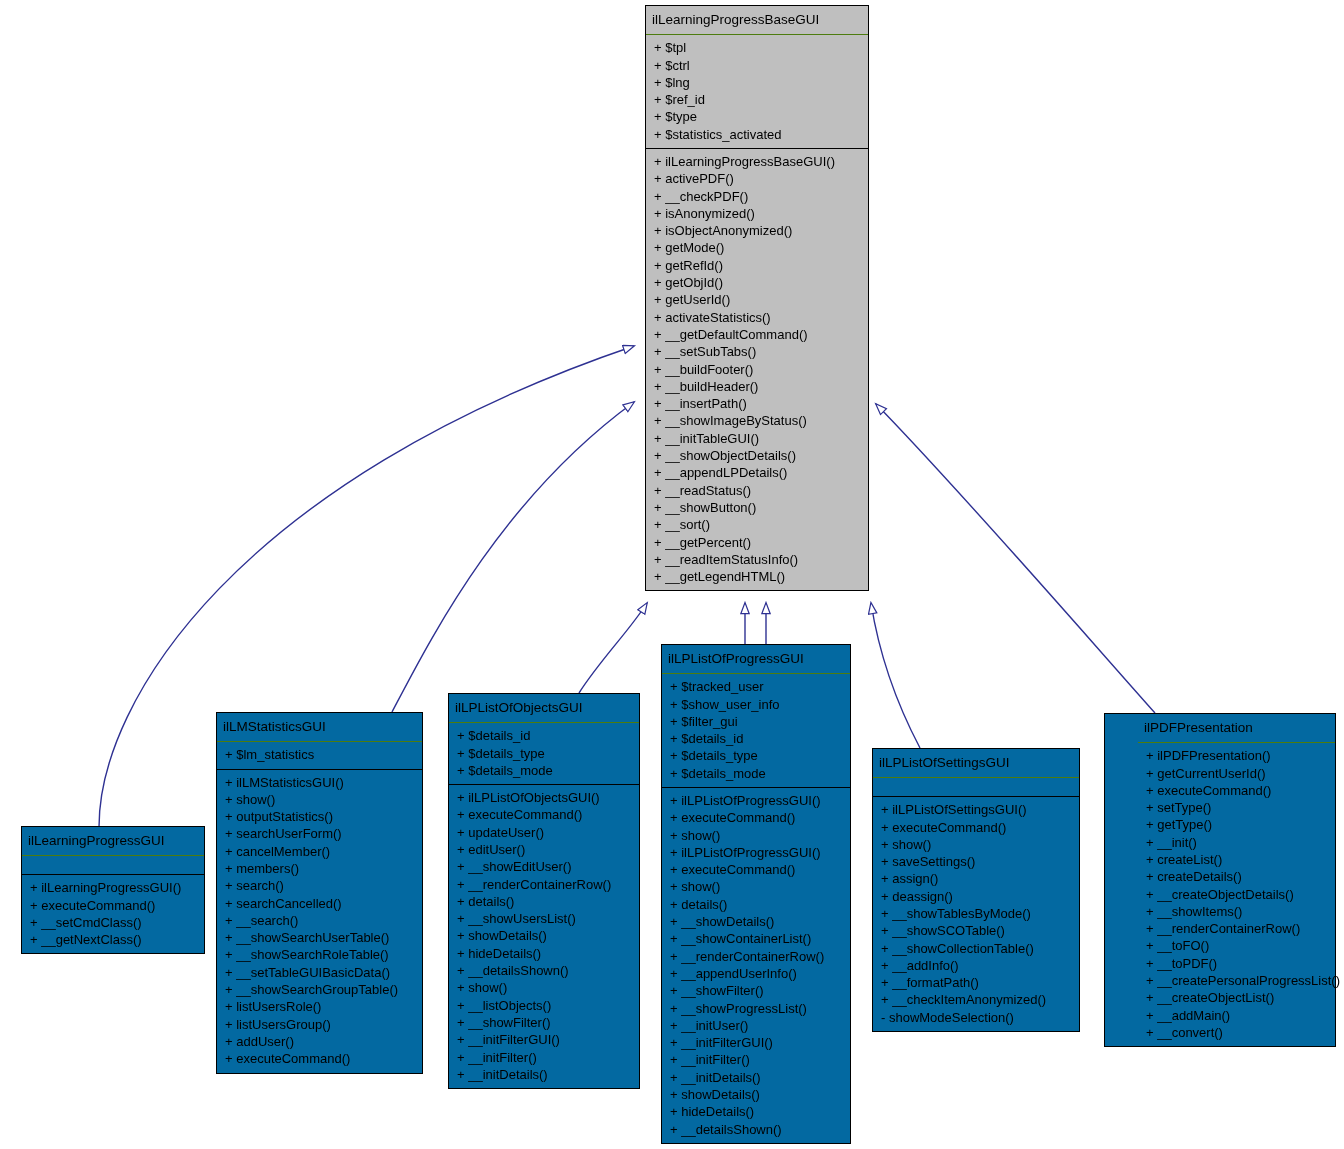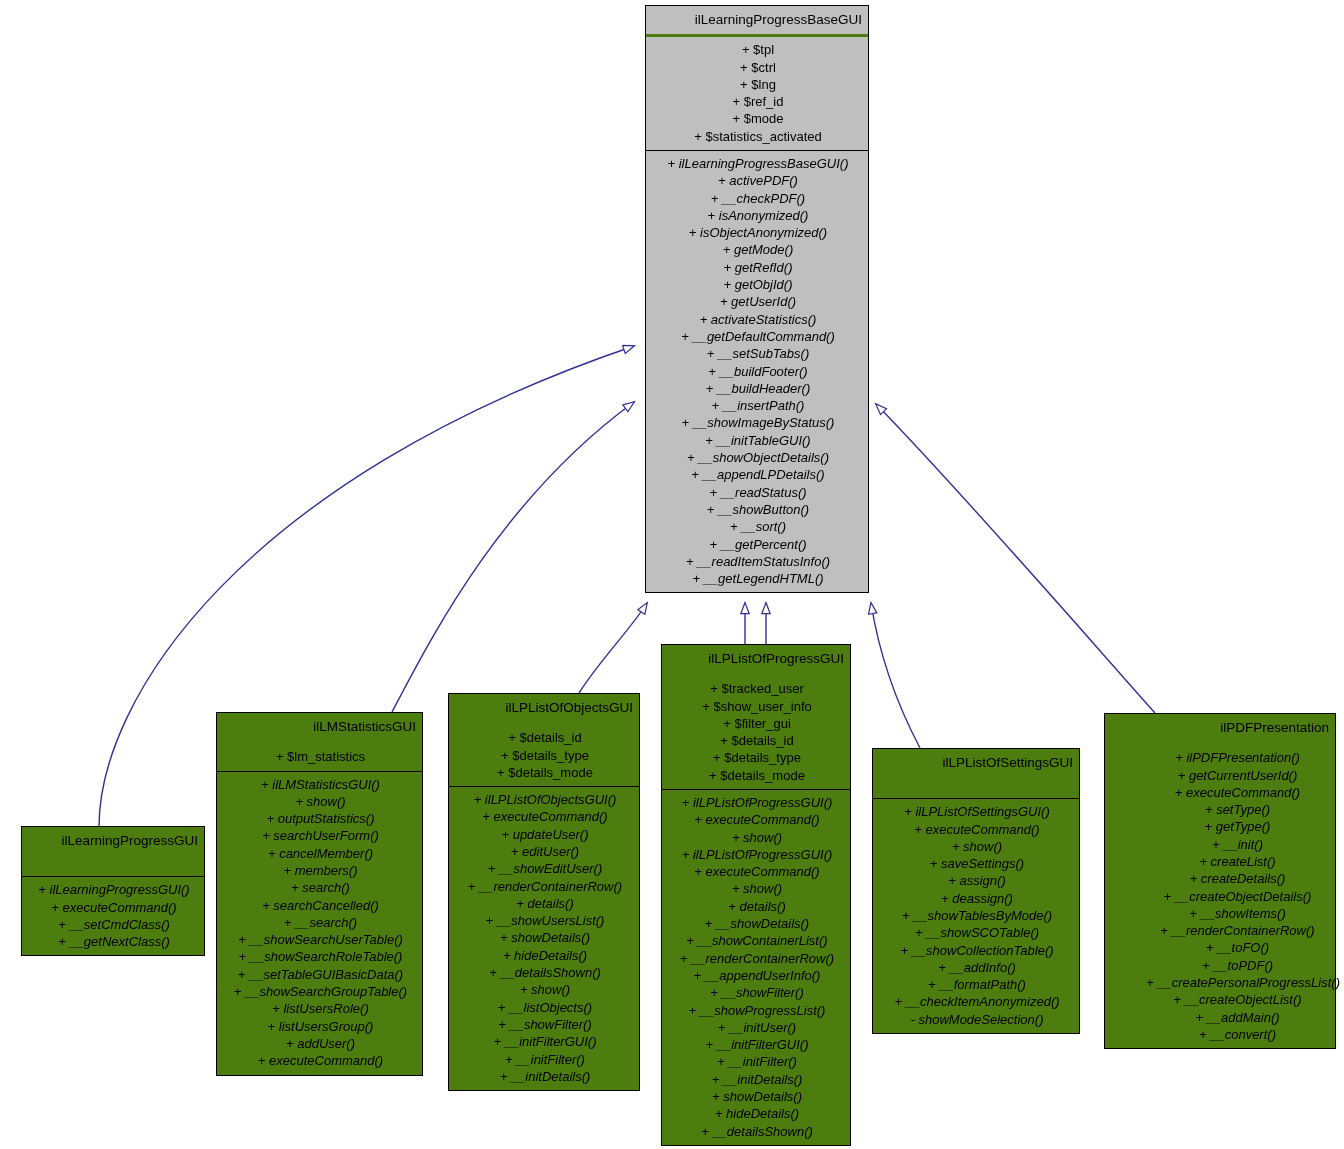--- a/index.html
+++ b/index.html
@@ -24,43 +24,41 @@
     position: absolute;
     left: 0; top: 0;
     width: 1344px;
     height: 1149px;
     pointer-events: none;
   }
   .node {
     position: absolute;
     box-sizing: border-box;
     border: 1px solid #000000;
-    background: #4d7c0f;
+    background: #0369a1;
     font-size: 13px;
     line-height: 17.2px;
     color: #000000;
   }
   .node.base {
     background: #bfbfbf;
   }
   .node .title {
-    text-align: right;
+    text-align: left;
     padding: 5px 6px 6px 6px;
-    border-bottom: 3px solid #4d7c0f;
+    border-bottom: 1px solid #4d7c0f;
     font-size: 13.5px;
     white-space: nowrap;
   }
   .node .compartment {
     border-bottom: 1px solid #000000;
     padding: 4px 0 5px 0;
-    text-align: center;
   }
   .node .compartment:last-child {
     border-bottom: none;
-    font-style: italic;
   }
   .node .compartment.empty {
     height: 18px;
     padding: 0;
   }
   .node .row {
     padding: 0 6px 0 8px;
     white-space: nowrap;
     font-size: 13px;
     line-height: 17.3px;
@@ -92,21 +90,21 @@
     <path d="M 1155,713 C 1090,640 960,490 876,404" fill="none" stroke="#2e3192" stroke-width="1.4" marker-end="url(#uml-arrow)"></path>
   </svg>
 
   <div class="node base" style="left:645px; top:5px; width:224px;">
     <div class="title">ilLearningProgressBaseGUI</div>
     <div class="compartment">
       <div class="row">+ $tpl</div>
       <div class="row">+ $ctrl</div>
       <div class="row">+ $lng</div>
       <div class="row">+ $ref_id</div>
-      <div class="row">+ $mode</div>
+      <div class="row">+ $type</div>
       <div class="row">+ $statistics_activated</div>
     </div>
     <div class="compartment">
       <div class="row">+ ilLearningProgressBaseGUI()</div>
       <div class="row">+ activePDF()</div>
       <div class="row">+ __checkPDF()</div>
       <div class="row">+ isAnonymized()</div>
       <div class="row">+ isObjectAnonymized()</div>
       <div class="row">+ getMode()</div>
       <div class="row">+ getRefId()</div>

